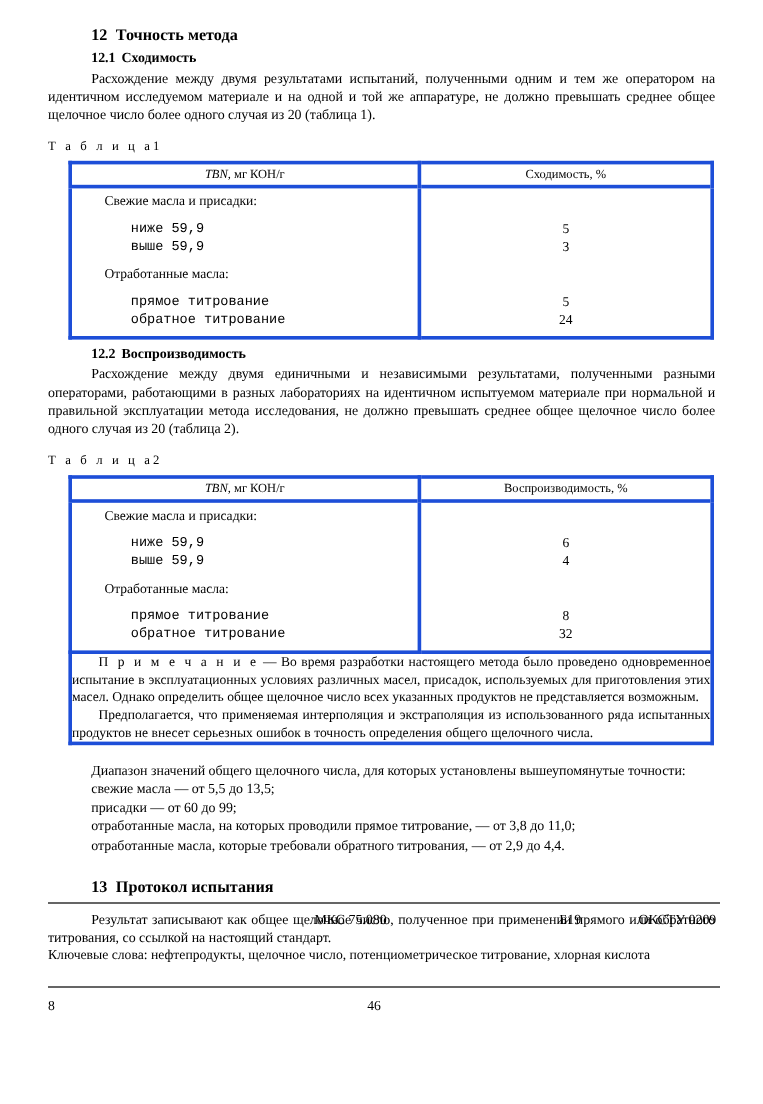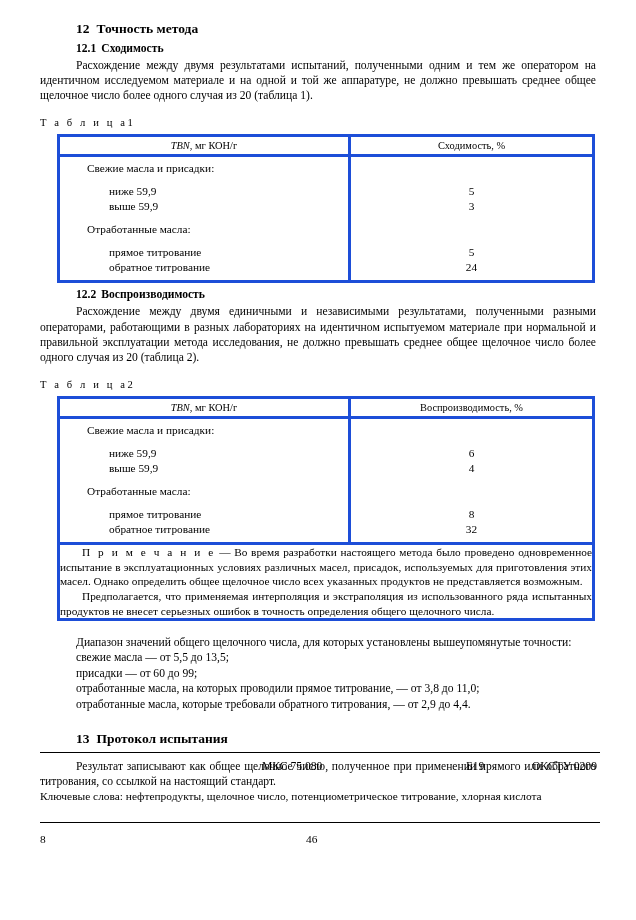--- a/index.html
+++ b/index.html
@@ -100,21 +100,21 @@
   table.gost td {
     font-size: 11.3px;
     vertical-align: top;
     padding: 0;
   }
   table.gost td.left-cell { padding: 4px 0 5px 0; }
   table.gost td.right-cell { text-align: center; padding: 4px 0 5px 0; }
 
   .grp { line-height: 1.33; }
   .grp-title { padding-left: 27px; }
-  .grp-item  { padding-left: 49px; }
+  .grp-item  { padding-left: 49px; font-family: Liberation Mono, monospace; }
   .sp-before { margin-top: 8px; }
   .val { line-height: 1.33; }
   .val.blank { visibility: hidden; }
 
   
   td.note-cell {
     padding: 4px 9px 5px 8px;
     font-size: 10.2px;
     line-height: 1.3;
     text-align: justify;

